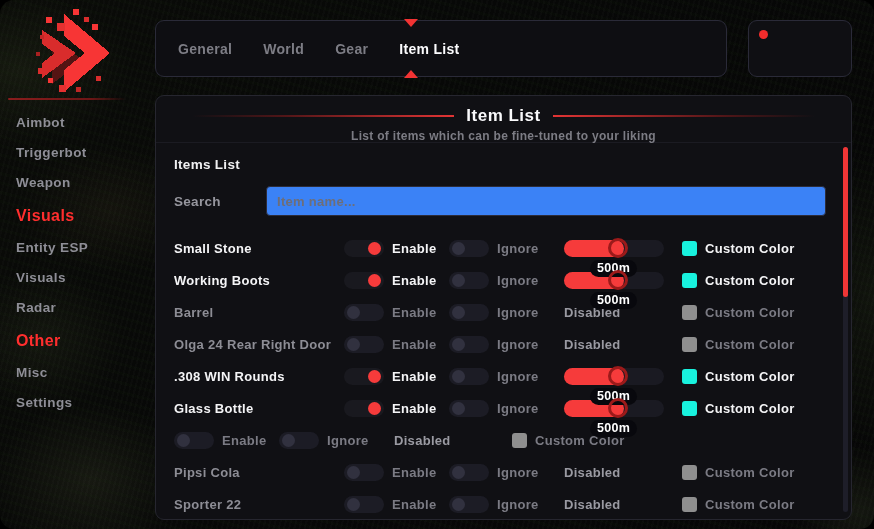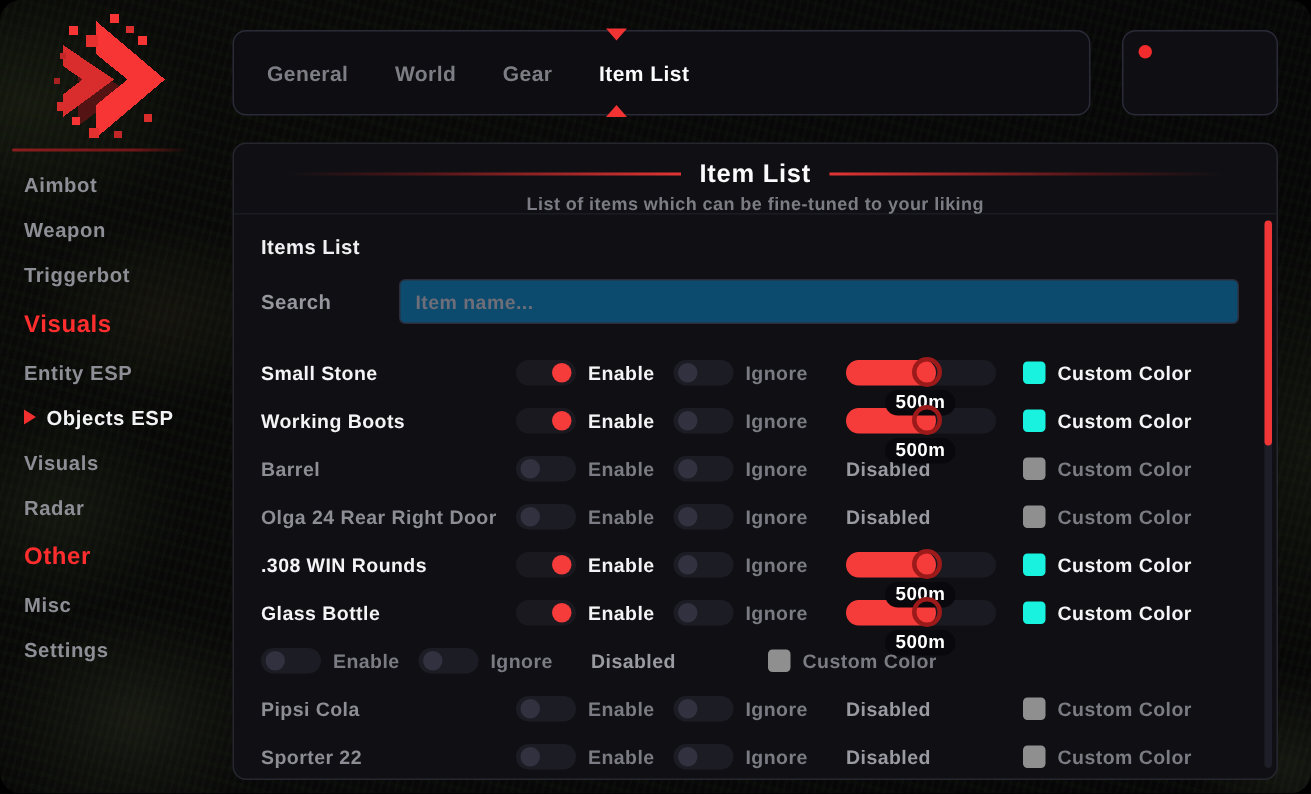--- a/index.html
+++ b/index.html
@@ -59,21 +59,21 @@
   .hr-red { height:2px; width:262px; }
   .hr-red.left  { background:linear-gradient(to right, rgba(150,25,25,0), rgba(160,28,28,.45) 35%, #e23434); }
   .hr-red.right { background:linear-gradient(to left,  rgba(150,25,25,0), rgba(160,28,28,.45) 35%, #e23434); }
   .panel-title { color:#fafafc; font-size:17px; letter-spacing:.5px; }
   .panel-sub { text-align:center; color:#7c7c84; font-size:12px; letter-spacing:.3px; margin-top:3px; }
 
   .panel-body { position:relative; padding:14px 18px 0 18px; height:377px; }
   .list-label { color:#f0f0f2; font-size:13.5px; letter-spacing:.3px; margin-bottom:14px; }
   .search-row { display:flex; align-items:center; margin-bottom:16px; }
   .search-label { color:#96969e; font-size:13.5px; letter-spacing:.3px; width:92px; }
-  .search-input { flex:1; max-width:560px; height:30px; background:#0c4a6e; border:1px solid #2c2c3a; border-radius:4px;
+  .search-input { flex:1; max-width:560px; height:30px; background:#3b82f6; border:1px solid #2c2c3a; border-radius:4px;
     color:#e8e8ea; font-family:inherit; font-weight:700; font-size:13px; padding:0 10px; letter-spacing:.3px; outline:none; }
   .search-input::placeholder { color:#6e6e78; }
 
   
   .rows { margin-top:6px; }
   .row { display:flex; align-items:center; height:32px; }
   .col-name  { width:170px; font-size:13px; letter-spacing:.3px; color:#8d8d95; }
   .row.enabled .col-name { color:#f4f4f6; }
   .cell { display:flex; align-items:center; }
   .col-enable { width:105px; } .col-ignore { width:115px; } .col-dist { width:118px; } .col-color { flex:1; }
@@ -124,29 +124,25 @@
           <rect x="22" y="70" width="5" height="5" fill="#f73535"></rect>
           <rect x="33" y="77" width="7" height="7" fill="#e53030"></rect>
           <rect x="50" y="79" width="5" height="5" fill="#c22626"></rect>
           <rect x="70" y="68" width="5" height="5" fill="#d92c2c"></rect>
         </g>
       </svg>
     </div>
     <div class="brand-line"></div>
 
     <div class="side-item">Aimbot</div>
+    <div class="side-item">Triggerbot</div>
     <div class="side-item">Weapon</div>
-    <div class="side-item">Triggerbot</div>
 
     <div class="side-header">Visuals</div>
     <div class="side-item">Entity ESP</div>
-    <div class="side-item active">
-      <span class="arrow"></span>
-      <span>Objects ESP</span>
-    </div>
     <div class="side-item">Visuals</div>
     <div class="side-item">Radar</div>
 
     <div class="side-header">Other</div>
     <div class="side-item">Misc</div>
     <div class="side-item">Settings</div>
   </div>
 
   <div class="navbar">
     <div class="tri tri-down"></div>

